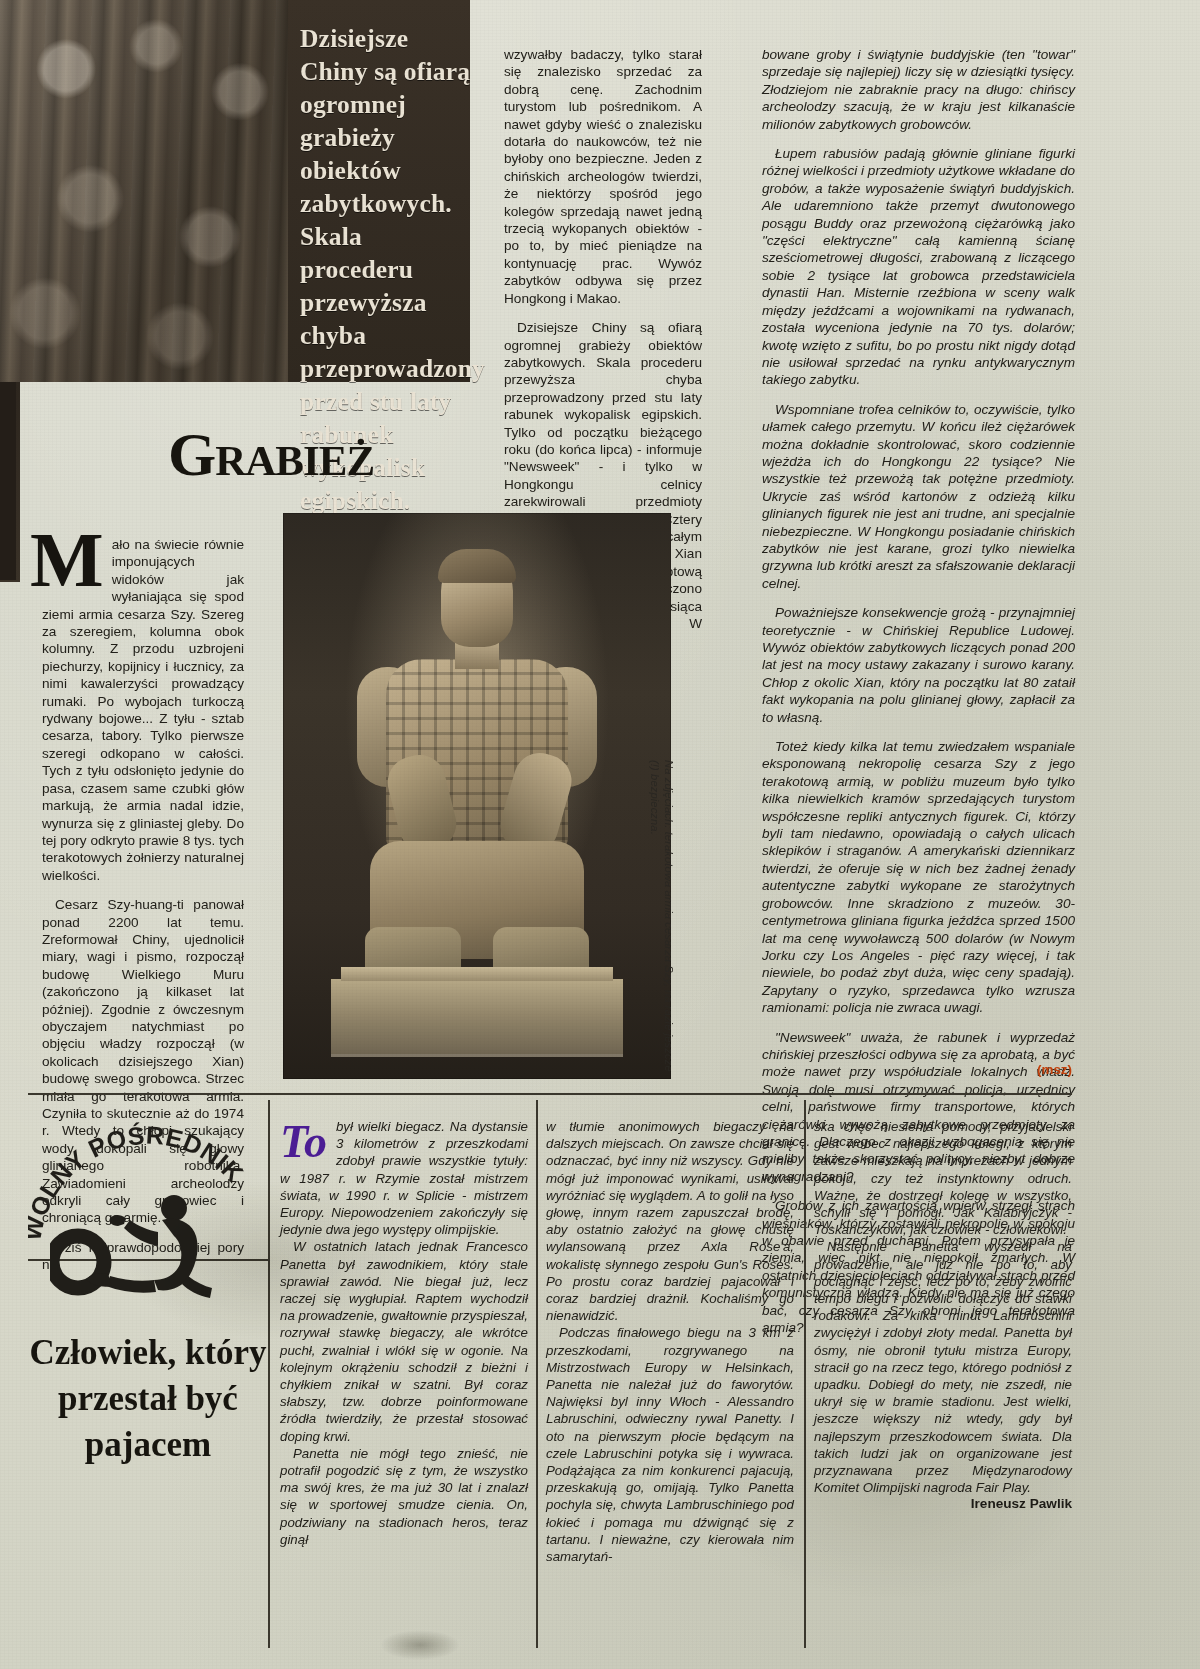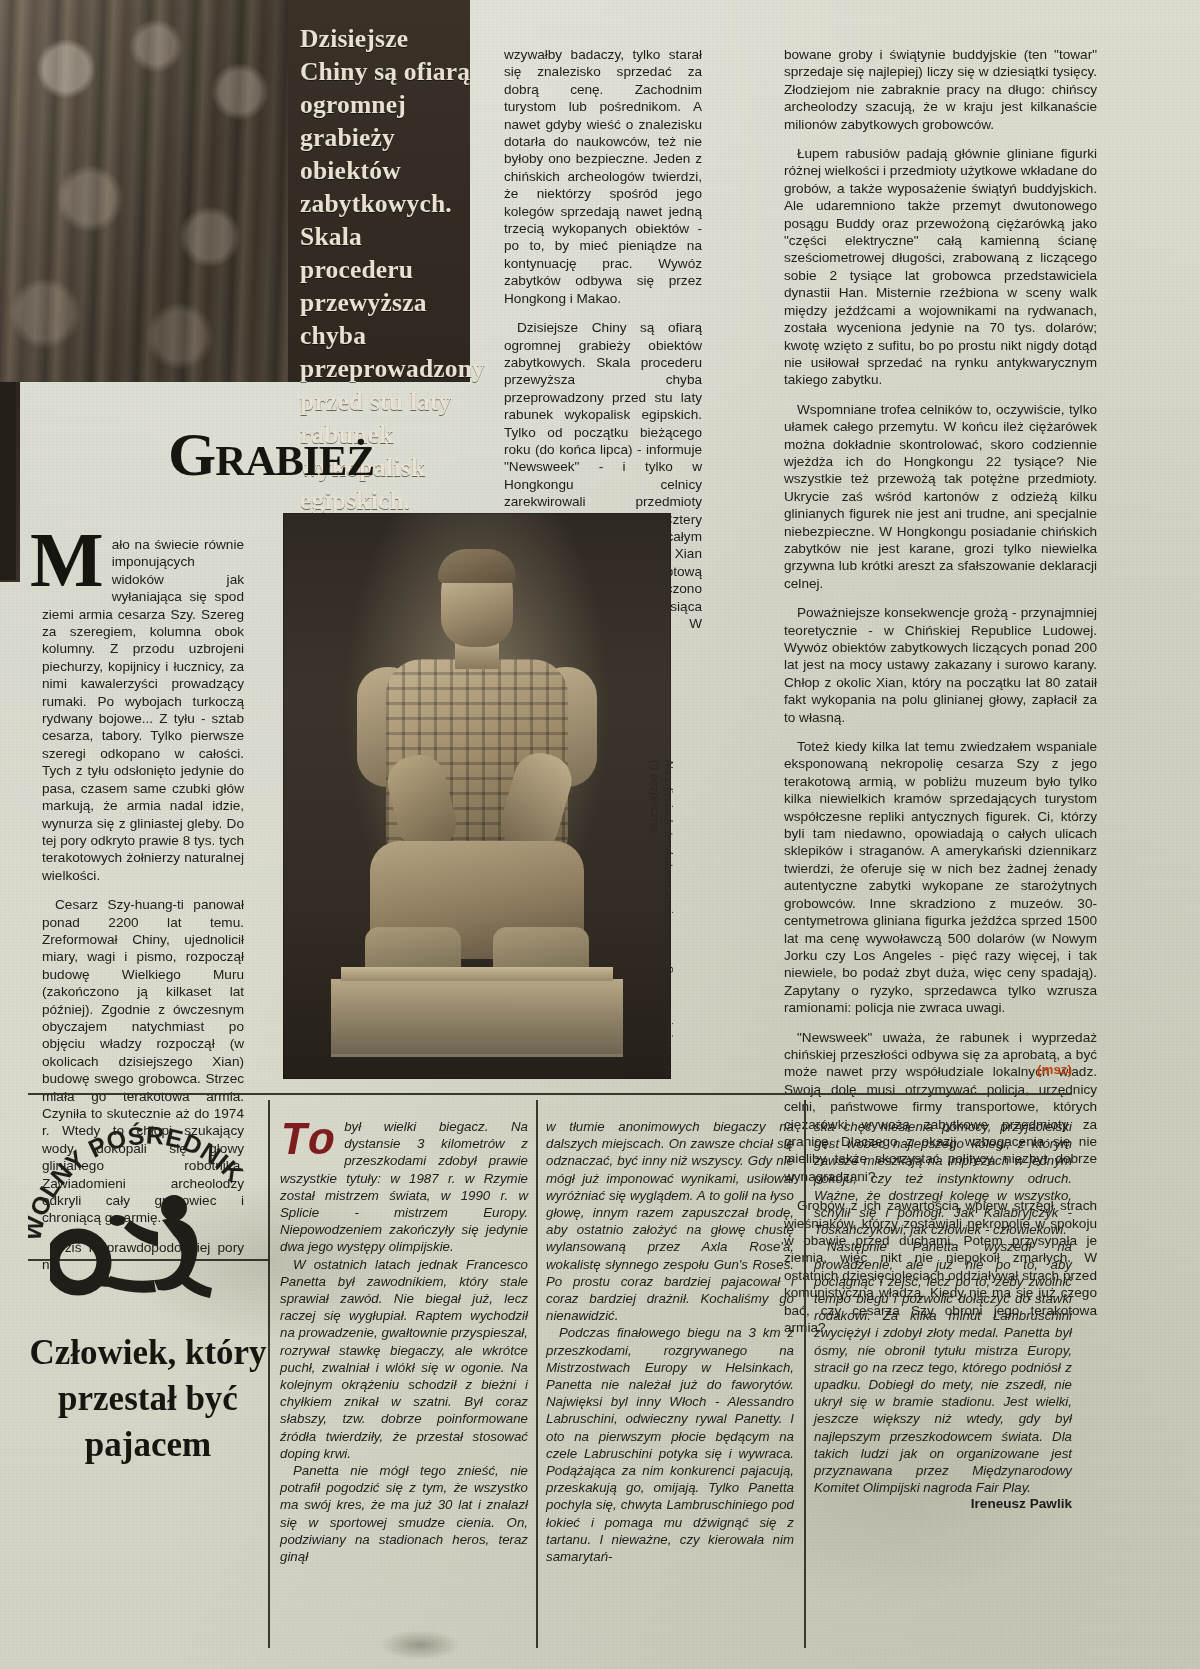--- a/index.html
+++ b/index.html
@@ -100,21 +100,21 @@
     line-height:17.4px;
     text-align:justify;
     color:#22201a;
     font-family:"Liberation Sans", sans-serif;
   }
   .col p{margin:12px;text-indent:13px;}
   .col p.noind{text-indent:0;}
 
   #col-left{ left:30px; top:524px; width:226px; }
   #col-mid{  left:492px; top:34px;  width:222px; }
-  #col-right{left:772px; top:34px;  width:337px; }
+  #col-right{left:750px; top:34px;  width:337px;font-style:italic; }
 
   .dropcap{
     float:left;
     font-family:"Liberation Serif", serif;
     font-weight:bold;
     font-size:78px;
     line-height:60px;
     padding:6px 8px 0 0;
     color:#16140f;
   }
@@ -256,24 +256,24 @@
     font-family:"Liberation Sans", sans-serif;
   }
   .icol p{margin:0;text-indent:13px;}
   .icol p.noind{text-indent:0;}
   #icol-1{left:280px;top:1118px;width:248px;}
   #icol-2{left:546px;top:1118px;width:248px;}
   #icol-3{left:814px;top:1118px;width:258px;}
 
   .dropcap-to{
     float:left;
-    font-family:Liberation Mono, monospace;
+    font-family:Liberation Serif, serif;
     font-weight:bold;font-style:italic;
     font-size:46px;line-height:40px;
-    padding:4px 9px 0 0;color:#7f1d1d;
+    padding:4px 9px 0 0;color:#4c1d95;
   }
   .byline-end{
     position:absolute;left:814px;top:1496px;width:258px;
     text-align:right;font-weight:bold;font-size:13.6px;color:#1d1b16;
   }
 
   
   .smudge{position:absolute;border-radius:50%;pointer-events:none;mix-blend-mode:multiply;}
   #sm1{left:120px;top:1180px;width:300px;height:160px;background:radial-gradient(ellipse,rgba(120,118,96,.20),rgba(0,0,0,0) 70%);}
   #sm2{left:700px;top:1380px;width:380px;height:220px;background:radial-gradient(ellipse,rgba(120,118,96,.13),rgba(0,0,0,0) 70%);}

